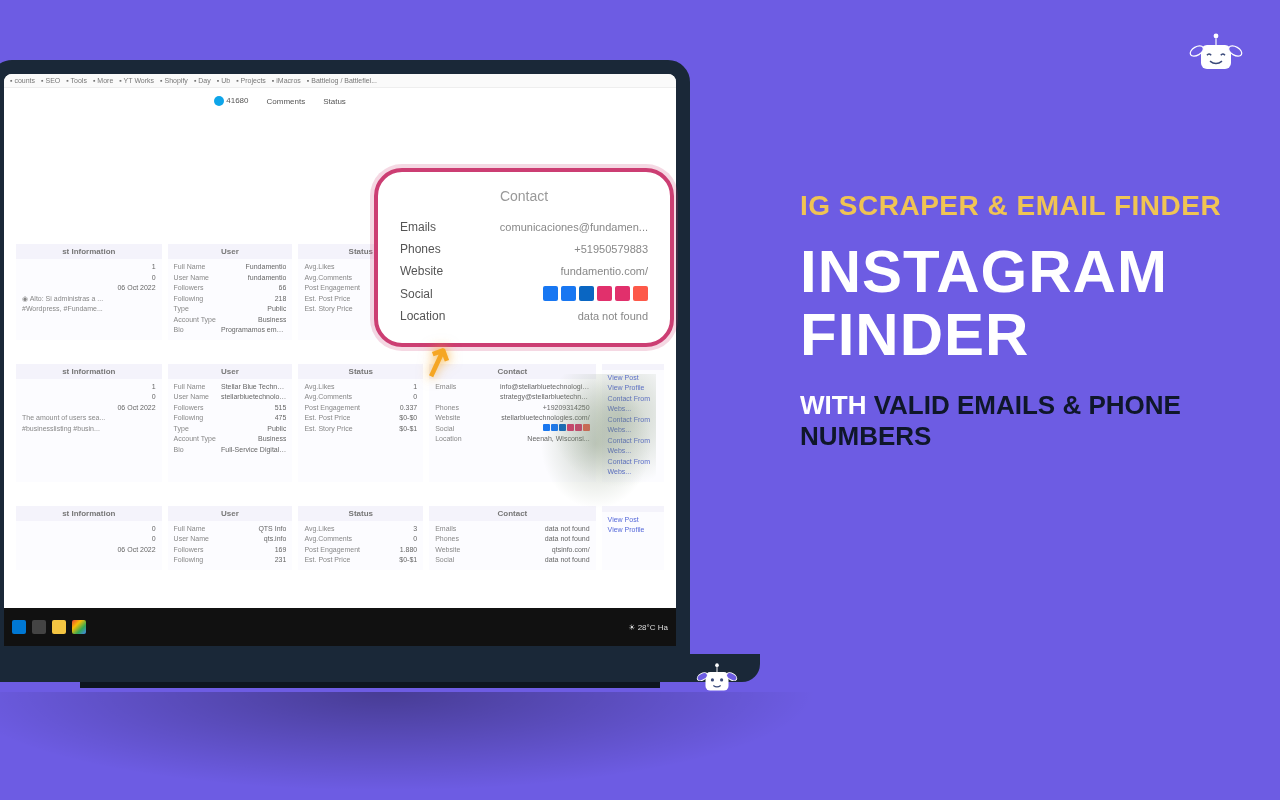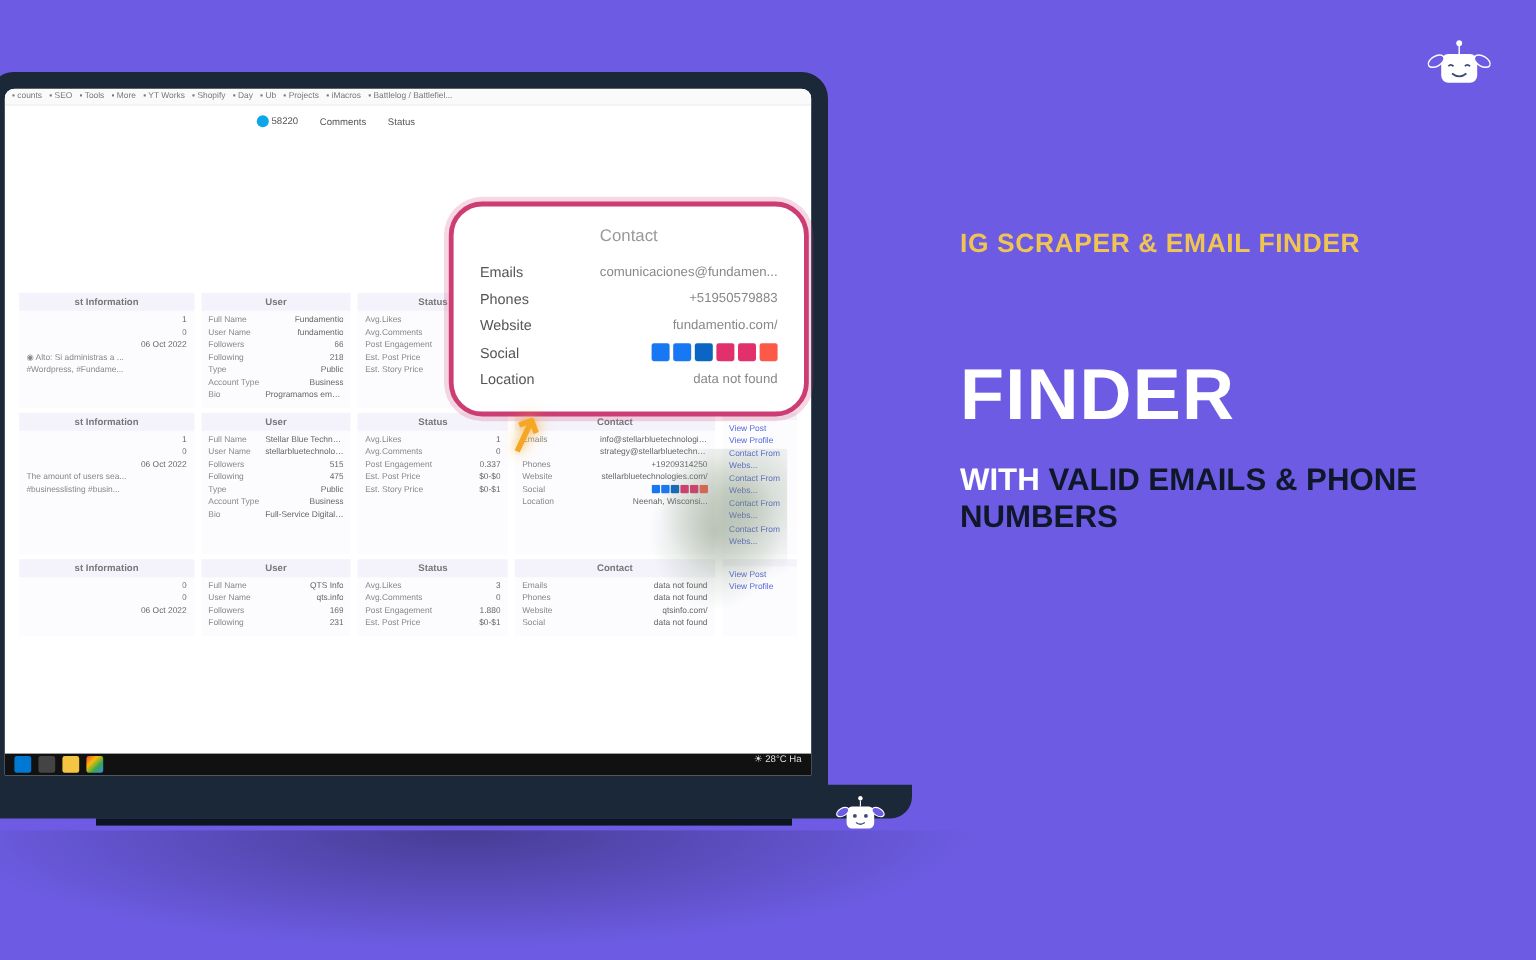--- a/index.html
+++ b/index.html
@@ -1,43 +1,43 @@
 <!DOCTYPE html>
 <html><head>
 <meta charset="utf-8">
 <style>
 * { margin: 0; padding: 0; box-sizing: border-box; }
 body { font-family: -apple-system, BlinkMacSystemFont, "Segoe UI", Arial, sans-serif; background: #6d5ce3; width: 1280px; height: 800px; overflow: hidden; position: relative; }
 .hero { position: absolute; right: 40px; top: 190px; width: 440px; color: #fff; }
-.hero-sub { font-size: 22px; font-weight: 800; color: #f0c453; letter-spacing: 0.5px; margin-bottom: 18px; }
+.hero-sub { font-size: 28px; font-weight: 800; color: #f0c453; letter-spacing: 0.5px; margin-bottom: 18px; }
 .hero-title { font-size: 60px; font-weight: 900; line-height: 1.05; letter-spacing: 1px; margin-bottom: 24px; }
 .hero-foot { font-size: 26px; font-weight: 800; }
 .hero-foot .yellow { color: #0f172a; }
 .logo { position: absolute; right: 34px; top: 24px; width: 60px; height: 60px; }
 .robot { width: 100%; height: 100%; }
 .laptop { position: absolute; left: -20px; top: 60px; width: 790px; height: 670px; }
 .border-frame { position: absolute; left: 10px; top: 0; width: 700px; height: 600px; border: 14px solid #1a2838; border-radius: 22px 22px 0 0; background: #fff; overflow: hidden; }
 .bottom-bar { position: absolute; left: 0; top: 594px; width: 780px; height: 28px; background: #1a2838; border-radius: 0 0 18px 18px; }
 .bottom-stand { position: absolute; left: 100px; top: 622px; width: 580px; height: 6px; background: #0d1520; }
 .shadow { position: absolute; left: -30px; top: 632px; width: 870px; height: 100px; background: radial-gradient(ellipse at 50% 0%, rgba(0,0,0,0.35), transparent 70%); }
 .screen { font-size: 8px; color: #666; }
 .url-bar { padding: 4px 6px; background: #f5f5f5; border-bottom: 1px solid #ddd; color: #555; }
 .bookmarks { padding: 3px 6px; background: #fafafa; border-bottom: 1px solid #eee; color: #777; font-size: 7px; display: flex; gap: 6px; }
 .bookmarks span { white-space: nowrap; }
 .app-header { padding: 8px 12px; display: flex; align-items: center; gap: 18px; font-size: 8px; color: #555; }
 .coin { width: 10px; height: 10px; border-radius: 50%; background: #0ea5e9; display: inline-block; vertical-align: middle; }
-.blocks { padding: 10px 12px; display: flex; flex-direction: column; gap: 4px; margin-top: 120px; }
+.blocks { padding: 10px 12px; display: flex; flex-direction: column; gap: 24px; margin-top: 120px; }
 .block { display: grid; grid-template-columns: 1.4fr 1.2fr 1.2fr 1.6fr 0.6fr; gap: 6px; background: #fff; }
 .col { background: #fcfcff; padding: 4px 6px; }
 .col-h { font-size: 8px; font-weight: 600; color: #777; text-align: center; padding-bottom: 4px; background: #f4f3fb; margin: -4px -6px 3px; padding: 3px 0; }
 .row { display: flex; justify-content: space-between; font-size: 7px; line-height: 1.5; }
 .row .label { color: #888; }
 .row .val { color: #666; text-align: right; overflow: hidden; text-overflow: ellipsis; white-space: nowrap; max-width: 58%; }
 .link { color: #5568d9; font-size: 7px; line-height: 1.5; display: block; }
-.taskbar { position: absolute; bottom: 0; left: 0; right: 0; height: 18px; background: #111; display: flex; justify-content: space-between; padding: 0 8px; color: #ddd; font-size: 8px; }
+.taskbar { position: absolute; bottom: 0; left: 0; right: 0; height: 38px; background: #111; display: flex; align-items: center; justify-content: space-between; padding: 0 8px; color: #ddd; font-size: 8px; }
 .taskbar-left { display: flex; gap: 6px; align-items: center; }
 .task-icon { width: 14px; height: 14px; border-radius: 2px; }
 .popup { position: absolute; top: 108px; left: 394px; width: 300px; background: #fff; border: 4px solid #cc3e73; border-radius: 28px; padding: 16px 22px; z-index: 5; box-shadow: 0 0 0 4px rgba(204,62,115,0.2); }
 .popup-title { text-align: center; font-size: 14px; color: #999; font-weight: 500; margin-bottom: 12px; }
 .popup-row { display: flex; justify-content: space-between; align-items: center; font-size: 12px; padding: 4px 0; }
 .popup-row .label { color: #555; font-weight: 500; }
 .popup-row .val { color: #888; font-size: 11px; text-align: right; max-width: 170px; overflow: hidden; text-overflow: ellipsis; white-space: nowrap; }
 .socials { display: flex; gap: 3px; }
 .social { width: 15px; height: 15px; border-radius: 2px; }
 .arrow { position: absolute; top: 278px; left: 440px; z-index: 6; font-size: 40px; color: #f5a623; font-weight: 900; transform: rotate(-20deg); text-shadow: 0 0 8px rgba(245,166,35,0.6), 0 0 14px rgba(245,166,35,0.5); }
@@ -58,21 +58,21 @@
     <path d="M58 52 Q61 48 65 52" stroke="#3a4a7a" stroke-width="2.5" fill="none"></path>
     <path d="M40 62 Q50 70 60 62" stroke="#3a4a7a" stroke-width="2.5" fill="none"></path>
     <ellipse cx="18" cy="45" rx="12" ry="7" fill="#6d5ce3" stroke="#fff" stroke-width="2" transform="rotate(-30 18 45)"></ellipse>
     <ellipse cx="82" cy="45" rx="12" ry="7" fill="#6d5ce3" stroke="#fff" stroke-width="2" transform="rotate(30 82 45)"></ellipse>
   </svg>
 </div>
 
 <div class="hero">
   <div class="hero-sub">IG SCRAPER &amp; EMAIL FINDER</div>
   <div class="hero-title">
-    <br>
+    <span>INSTAGRAM</span><br>
     <span>FINDER</span>
   </div>
   <div class="hero-foot">
     <span>WITH </span><span class="yellow">VALID EMAILS &amp; PHONE NUMBERS</span>
   </div>
 </div>
 
 <div class="laptop">
   <div class="shadow"></div>
   <div class="border-frame">
@@ -85,21 +85,21 @@
           <span>▪ YT Works</span>
           <span>▪ Shopify</span>
           <span>▪ Day</span>
           <span>▪ Ub</span>
           <span>▪ Projects</span>
           <span>▪ iMacros</span>
           <span>▪ Battlelog / Battlefiel...</span>
         </div>
       <div class="app-header">
         <span style="flex:0 0 180px"></span>
-        <span><span class="coin"></span> <span>58220</span></span>
+        <span><span class="coin"></span> <span>41680</span></span>
         <span>Comments</span>
         <span>Status</span>
       </div>
       <div class="water-bg"></div>
       <div class="blocks" id="blocks">
           <div class="block">
             <div class="col">
               <div class="col-h">st Information</div>
               <div class="row">
                 <span class="label"></span>

